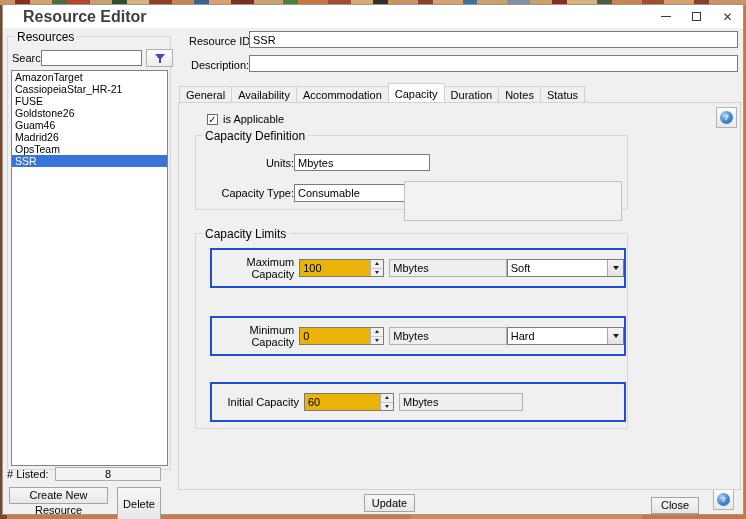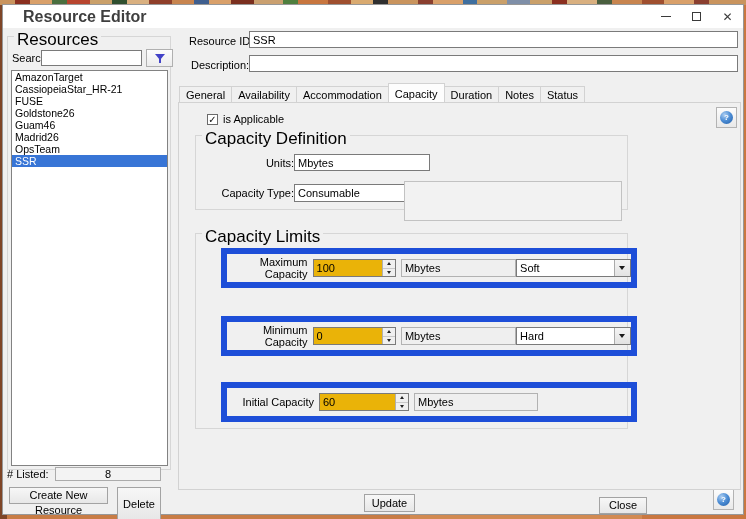--- a/index.html
+++ b/index.html
@@ -27,21 +27,21 @@
   .win-controls { position:absolute; right:0; top:0; height:23px; display:flex; }
   .win-btn { width:31px; height:23px; display:flex; align-items:center; justify-content:center; color:#3a3a3a; }
   .glyph-min { width:10px; height:0; border-top:1px solid #3a3a3a; display:block; }
   .glyph-max { width:9px; height:9px; border:1px solid #3a3a3a; display:block; }
   .glyph-close { font-size:12px; line-height:12px; }
 
   .client { position:absolute; left:0; top:23px; right:0; bottom:0; }
 
   
   .groupbox { position:absolute; border:1px solid #d6d6d6; }
-  .groupbox > .gb-label { position:absolute; top:-7px; left:6px; background:#f0f0f0; padding:0 3px; font-size:17px; }
+  .groupbox > .gb-label { position:absolute; top:-7px; left:6px; background:#f0f0f0; padding:0 3px; font-size:12px; }
 
   
   .gb-resources { left:4px; top:8px; width:164px; height:434px; }
   .search-row { position:absolute; left:4px; top:12px; display:flex; align-items:center; }
   .search-label { width:29px; }
   .search-input { width:101px; height:16px; border:1px solid #7a7a7a; background:#fff; font-family:"Liberation Sans",sans-serif; font-size:11px; padding:0 2px; }
   .filter-btn { width:27px; height:18px; margin-left:4px; border:1px solid #b0b0b0; background:linear-gradient(#fdfdfd,#ececec); display:flex; flex-direction:column; align-items:center; justify-content:center; }
   .funnel-top { width:0; height:0; border-left:5px solid transparent; border-right:5px solid transparent; border-top:6px solid #4343c8; }
   .funnel-stem { width:2px; height:4px; background:#4343c8; margin-top:-1px; }
 
@@ -91,36 +91,36 @@
   .tb-units { width:136px; }
 
   .combo { height:18px; border:1px solid #7a7a7a; background:#fff; display:flex; align-items:center; position:relative; }
   .combo-text { flex:1; padding-left:3px; }
   .combo-btn { width:16px; height:100%; background:linear-gradient(#f4f4f4,#e2e2e2); border-left:1px solid #aaaaaa; display:flex; align-items:center; justify-content:center; }
   .tri-down { width:0; height:0; border-left:3px solid transparent; border-right:3px solid transparent; border-top:4px solid #1a1a1a; }
   .combo-type { width:136px; }
 
   .graybox { position:absolute; left:208px; top:45px; width:218px; height:40px; border:1px solid #c2c2c2; background:#f2f2f2; }
 
-  .limit-panel { position:absolute; left:25px; width:416px; height:40px; border:6px solid #1d4ed8; display:flex; align-items:center; }
+  .limit-panel { position:absolute; left:14px; width:416px; height:40px; border:2px solid #1d4ed8; display:flex; align-items:center; }
   .lp-1 { top:14px; } .lp-2 { top:82px; } .lp-3 { top:148px; }
   .lim-label { width:92px; text-align:right; padding-right:5px; }
   .spinner { width:90px; height:18px; border:1px solid #7a7a7a; background:#eab308; display:flex; }
   .spin-text { flex:1; padding-left:3px; display:flex; align-items:center; }
   .spin-btns { width:13px; border-left:1px solid #b0b0b0; display:flex; flex-direction:column; }
   .spin-up, .spin-dn { flex:1; background:#f0f0f0; display:flex; align-items:center; justify-content:center; }
   .spin-up { border-bottom:1px solid #c9c9c9; }
   .tri-up-s { width:0; height:0; border-left:2.5px solid transparent; border-right:2.5px solid transparent; border-bottom:3.5px solid #222; }
   .tri-dn-s { width:0; height:0; border-left:2.5px solid transparent; border-right:2.5px solid transparent; border-top:3.5px solid #222; }
   .unit-field { width:124px; height:18px; margin-left:5px; border:1px solid #b2b2b2; background:#efefef; padding-left:3px; display:flex; align-items:center; }
   .lim-combo { width:124px; margin-left:0; }
 
   
   .btn-update { position:absolute; left:361px; top:466px; width:51px; height:18px; line-height:16px; }
-  .btn-close  { position:absolute; left:596px; top:469px; width:48px; height:17px; line-height:15px; }
+  .btn-close  { position:absolute; left:648px; top:469px; width:48px; height:17px; line-height:15px; }
 </style>
 </head>
 <body>
 
 <div class="desktop-top"></div>
 
 <div class="window">
 
   <div class="titlebar">
     <span class="title-text">Resource Editor</span>

